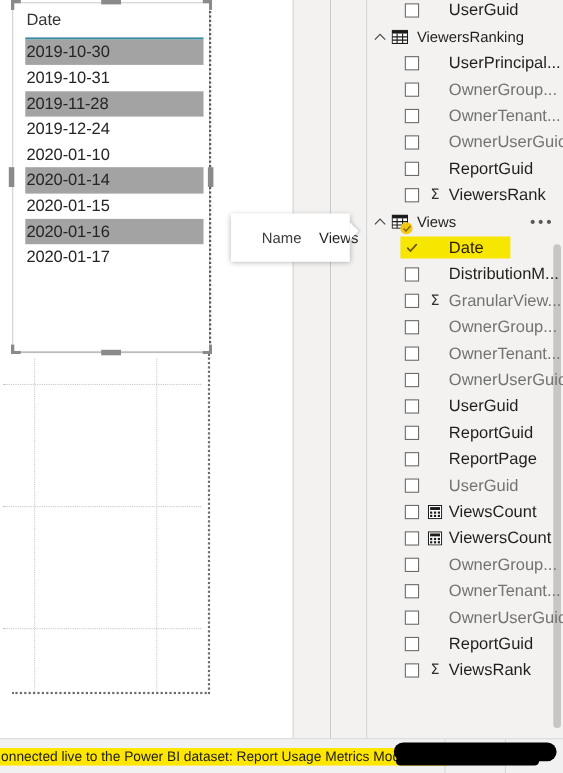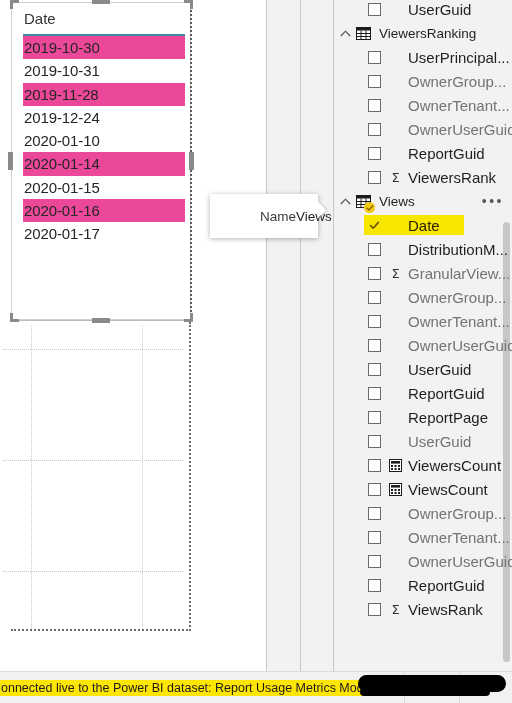--- a/index.html
+++ b/index.html
@@ -122,40 +122,39 @@
   }
   .tbl-row {
     height: 23.3px;
     line-height: 23.3px;
     font-size: 15px;
     color: #252525;
     padding-left: 1px;
     letter-spacing: -0.1px;
     white-space: nowrap;
   }
-  .tbl-row.alt { background: #ec4899; }
+  .tbl-row.alt { background: #a3a3a3; }
 
   
   .tooltip {
     position: absolute;
     left: 210px;
     top: 194px;
     width: 108px;
     height: 44px;
     background: #ffffff;
     box-shadow: 0 1px 5px rgba(0,0,0,0.30);
     z-index: 30;
   }
   .tooltip-inner {
     display: flex;
     align-items: center;
     height: 100%;
-    padding-left: 2px;
-    gap: 0;
-    margin-left: 48px;
+    padding-left: 28px;
+    gap: 16px;
   }
   .tt-label { font-size: 13.5px; color: #3b3b3b; }
   .tt-value { font-size: 13.5px; color: #1f1f1f; }
   .tooltip-arrow {
     position: absolute;
     right: -8px;
     top: 8px;
     width: 0; height: 0;
     border-top: 8px solid transparent;
     border-bottom: 8px solid transparent;
@@ -570,37 +569,37 @@
               <rect x="0.5" y="0.5" width="12" height="12" fill="#fff" stroke="#1b1b1b"></rect>
               <rect x="2" y="2" width="9" height="2.6" fill="#1b1b1b"></rect>
               <rect x="2" y="6" width="2" height="2" fill="#1b1b1b"></rect>
               <rect x="5.5" y="6" width="2" height="2" fill="#1b1b1b"></rect>
               <rect x="9" y="6" width="2" height="2" fill="#1b1b1b"></rect>
               <rect x="2" y="9" width="2" height="2" fill="#1b1b1b"></rect>
               <rect x="5.5" y="9" width="2" height="2" fill="#1b1b1b"></rect>
               <rect x="9" y="9" width="2" height="2" fill="#1b1b1b"></rect>
             </svg>
           </span>
-          <span class="field-name">ViewersCount</span>
+          <span class="field-name">ViewsCount</span>
         </div>
         <div class="row field">
           <span class="cbox"></span>
           <span class="measure-icon">
             <svg width="13" height="13" viewBox="0 0 13 13">
               <rect x="0.5" y="0.5" width="12" height="12" fill="#fff" stroke="#1b1b1b"></rect>
               <rect x="2" y="2" width="9" height="2.6" fill="#1b1b1b"></rect>
               <rect x="2" y="6" width="2" height="2" fill="#1b1b1b"></rect>
               <rect x="5.5" y="6" width="2" height="2" fill="#1b1b1b"></rect>
               <rect x="9" y="6" width="2" height="2" fill="#1b1b1b"></rect>
               <rect x="2" y="9" width="2" height="2" fill="#1b1b1b"></rect>
               <rect x="5.5" y="9" width="2" height="2" fill="#1b1b1b"></rect>
               <rect x="9" y="9" width="2" height="2" fill="#1b1b1b"></rect>
             </svg>
           </span>
-          <span class="field-name">ViewsCount</span>
+          <span class="field-name">ViewersCount</span>
         </div>
         <div class="row field">
           <span class="cbox"></span>
           <span class="spacer"></span>
           <span class="field-name dim">OwnerGroup...</span>
         </div>
         <div class="row field">
           <span class="cbox"></span>
           <span class="spacer"></span>
           <span class="field-name dim">OwnerTenant...</span>

